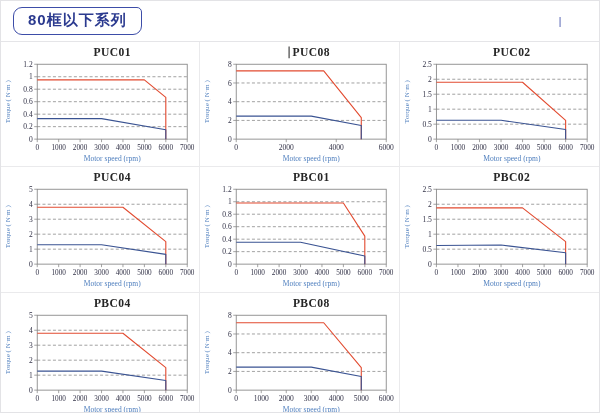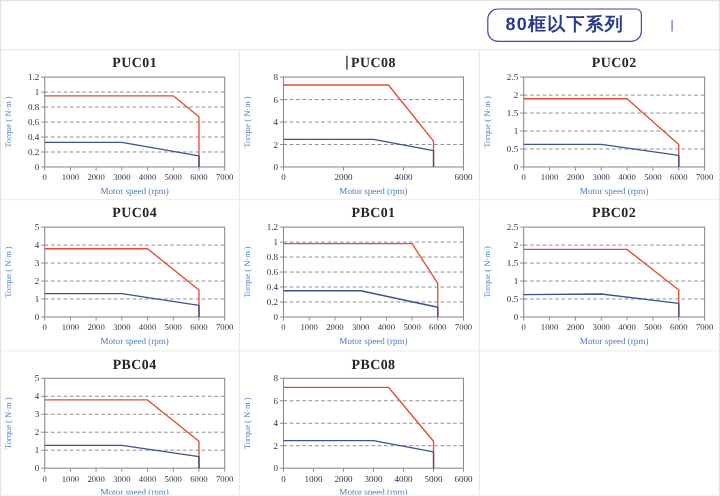--- a/index.html
+++ b/index.html
@@ -4,21 +4,21 @@
 <style>
   html,body{margin:0;padding:0;background:#ffffff;}
   .page{
     width:600px;height:413px;box-sizing:border-box;
     background:#ffffff;border:1px solid #e3e3e6;
     font-family:"Liberation Sans",sans-serif;
     display:flex;flex-direction:column;overflow:hidden;
   }
   .hdr{
     height:40px;flex:0 0 40px;display:flex;align-items:center;
-    justify-content:flex-end;padding:1px 10px;box-sizing:border-box;
+    justify-content:space-between;padding:1px 10px;box-sizing:border-box;
   }
   .badge{
     border:1.5px solid #3d4da8;border-radius:9px 5px 9px 9px;
     padding:3px 14px 4px 14px;color:#2b3a8f;font-weight:bold;
     font-size:15px;letter-spacing:1px;margin-left:2px;background:#fff;
   }
   .legend{display:flex;align-items:center;gap:18px;margin-right:4px;flex-direction:column;}
   .legend .lab{font-size:10px;font-weight:bold;color:#223055;}
   .legend .sep{font-size:10px;color:#3d4da8;margin:0 3px;}
   .swatch{width:28px;height:3px;border-radius:2px;display:inline-block;}

